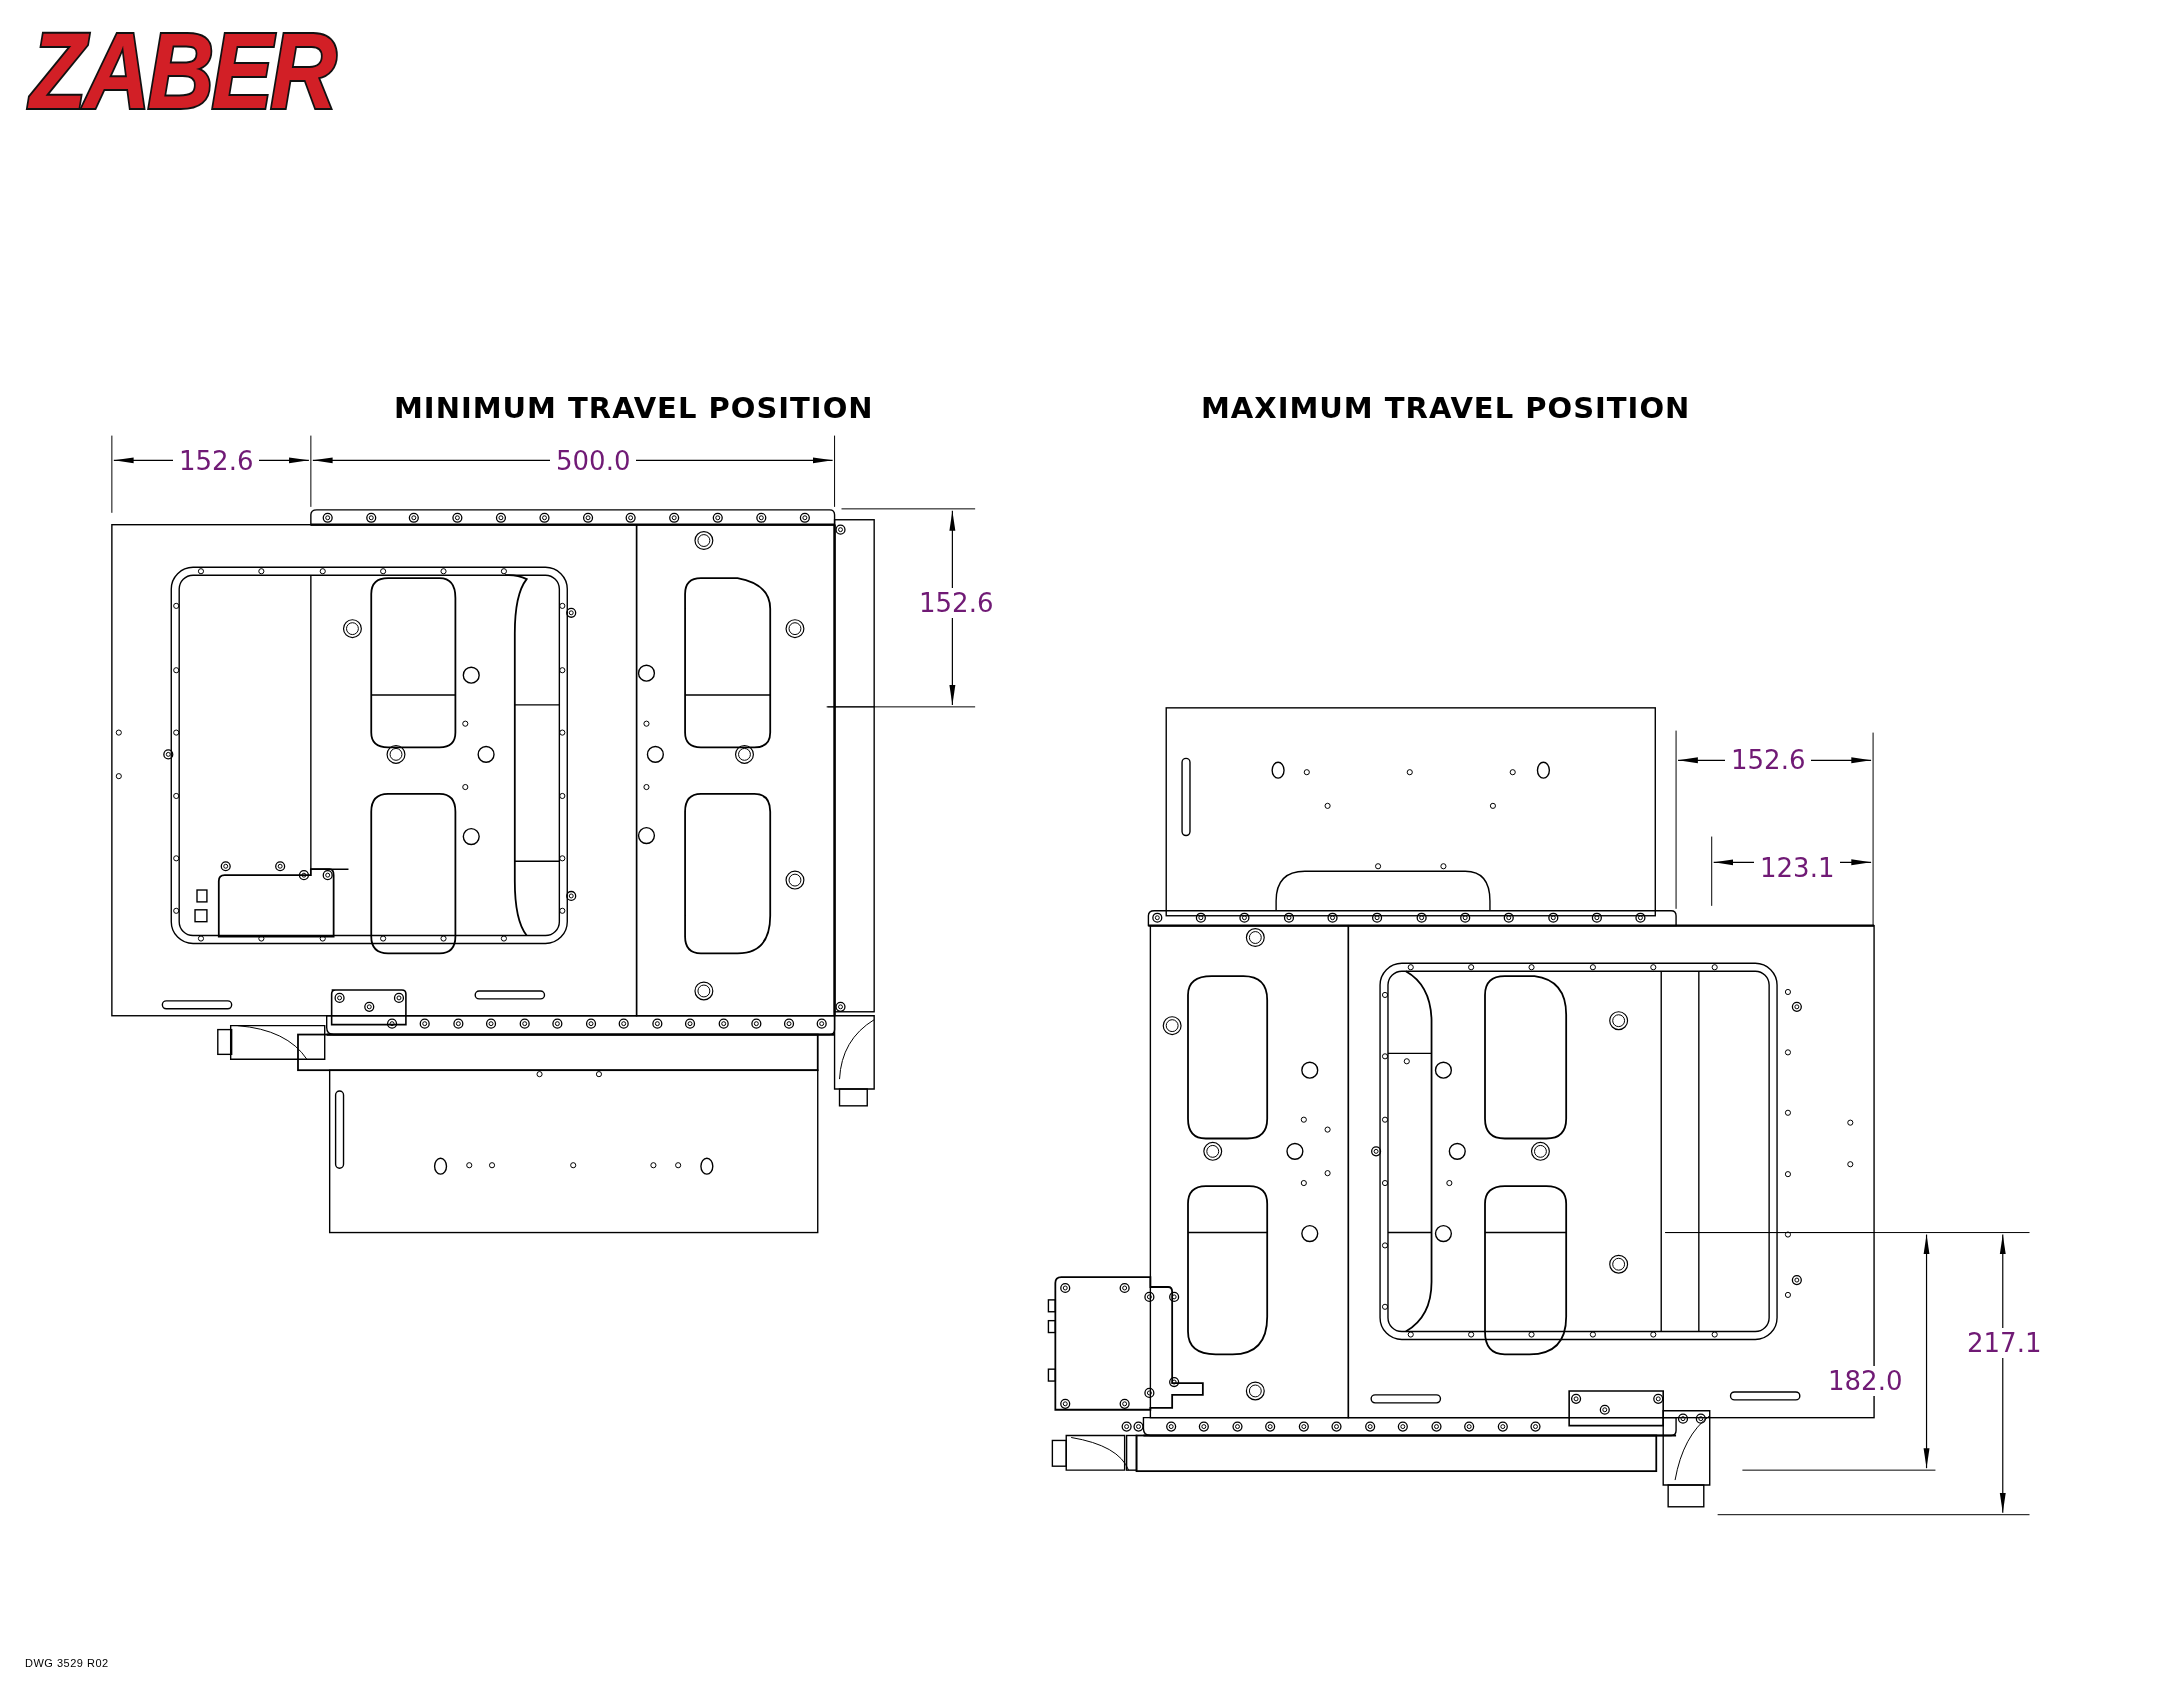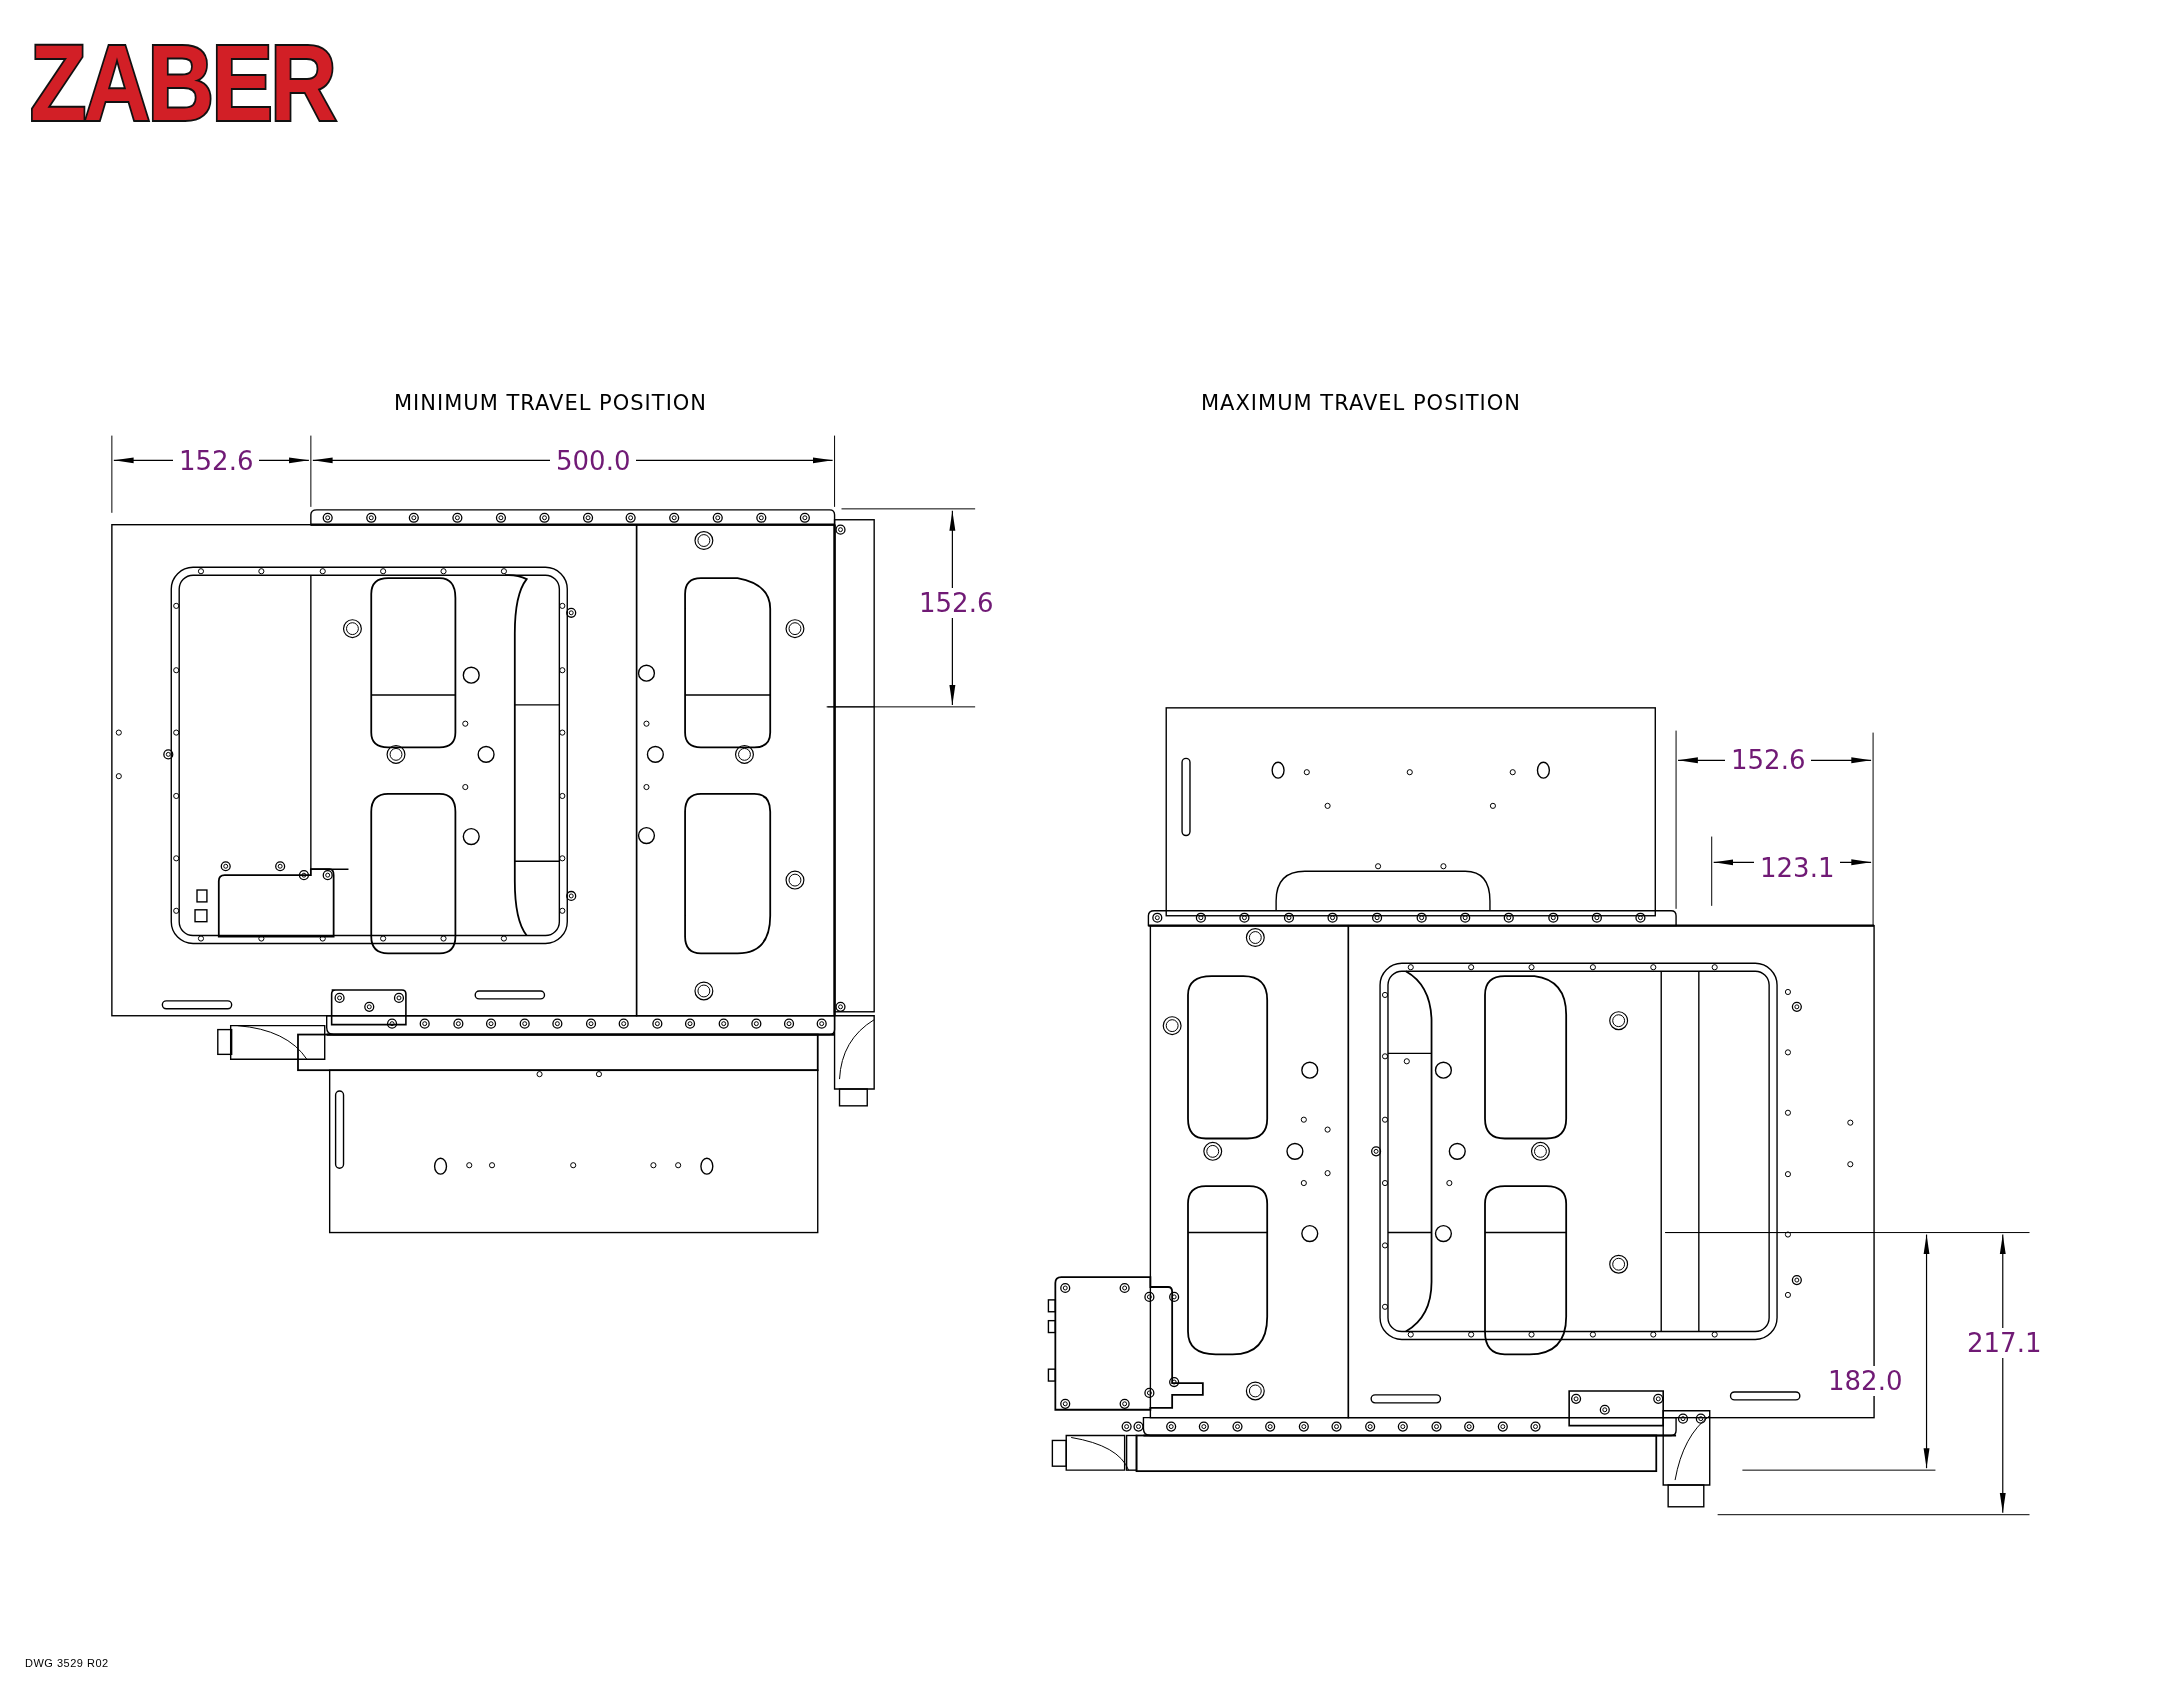--- a/index.html
+++ b/index.html
@@ -1,19 +1,19 @@
 <!DOCTYPE html>
 <html><head>
 <meta charset="utf-8">
 <style>
   html, body { margin:0; padding:0; background:#ffffff; }
   body { width:2178px; height:1683px; position:relative; overflow:hidden; font-family:"DejaVu Sans", sans-serif; }
-  .logo { position:absolute; left:30px; top:34px; width:292px; height:99px; }
+  .logo { position:absolute; left:30px; top:22px; width:292px; height:99px;font-style:italic; }
   .logo-text { position:absolute; left:0; top:0; font-family:"Liberation Sans", sans-serif; font-weight:bold; font-size:107px; line-height:99px; color:#d21f26; letter-spacing:-3px; transform:scaleX(0.86); transform-origin:left top; -webkit-text-stroke:4px #111; paint-order:stroke fill; }
-  .view-title { position:absolute; font-family:"DejaVu Sans", sans-serif; font-weight:normal; font-size:21px; letter-spacing:1px; color:#000; white-space:nowrap; }
+  .view-title { position:absolute; font-family:"DejaVu Sans", sans-serif; font-weight:bold; font-size:29px; letter-spacing:1px; color:#000; white-space:nowrap; }
   .dim-label { position:absolute; font-family:"DejaVu Sans", sans-serif; font-size:26px; color:#701a75; background:#fff; padding:0 6px; line-height:30px; white-space:nowrap; }
   .dwg-number { position:absolute; left:25px; top:1657px; font-family:"Liberation Sans", sans-serif; font-size:11px; color:#000; letter-spacing:0.5px; }
   svg.drawing { position:absolute; left:0; top:0; }
 </style>
 </head>
 <body>
 
 <div class="logo">
   <div class="logo-text">ZABER</div>
 </div>

